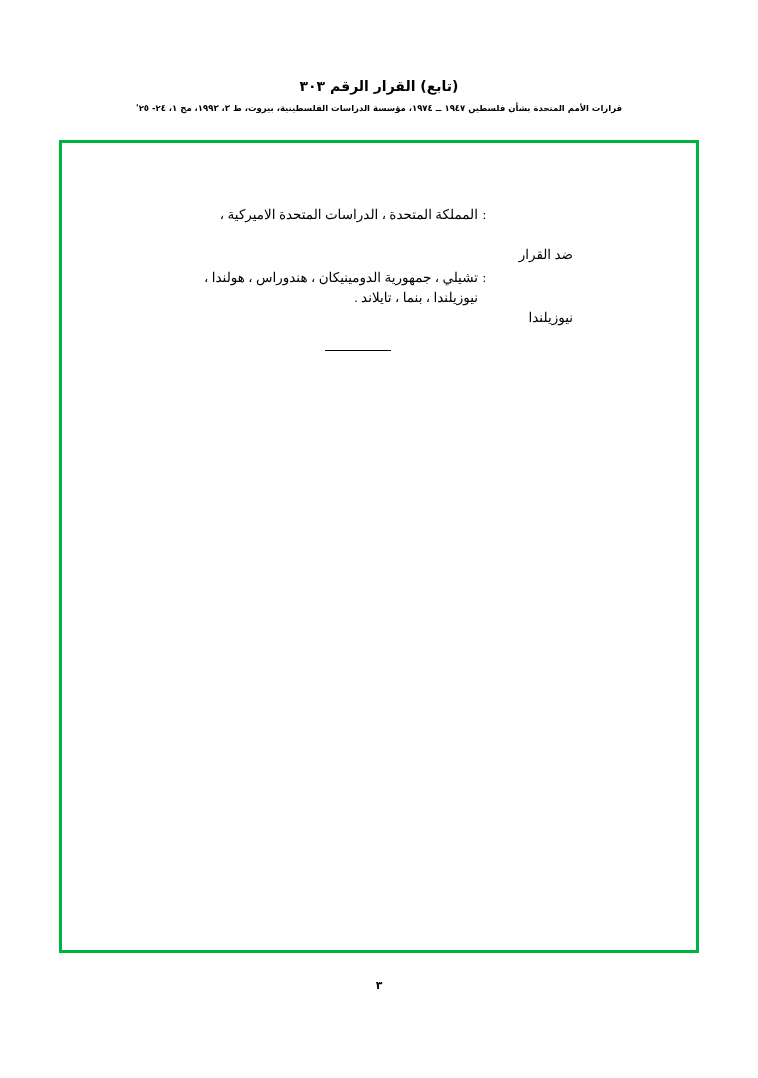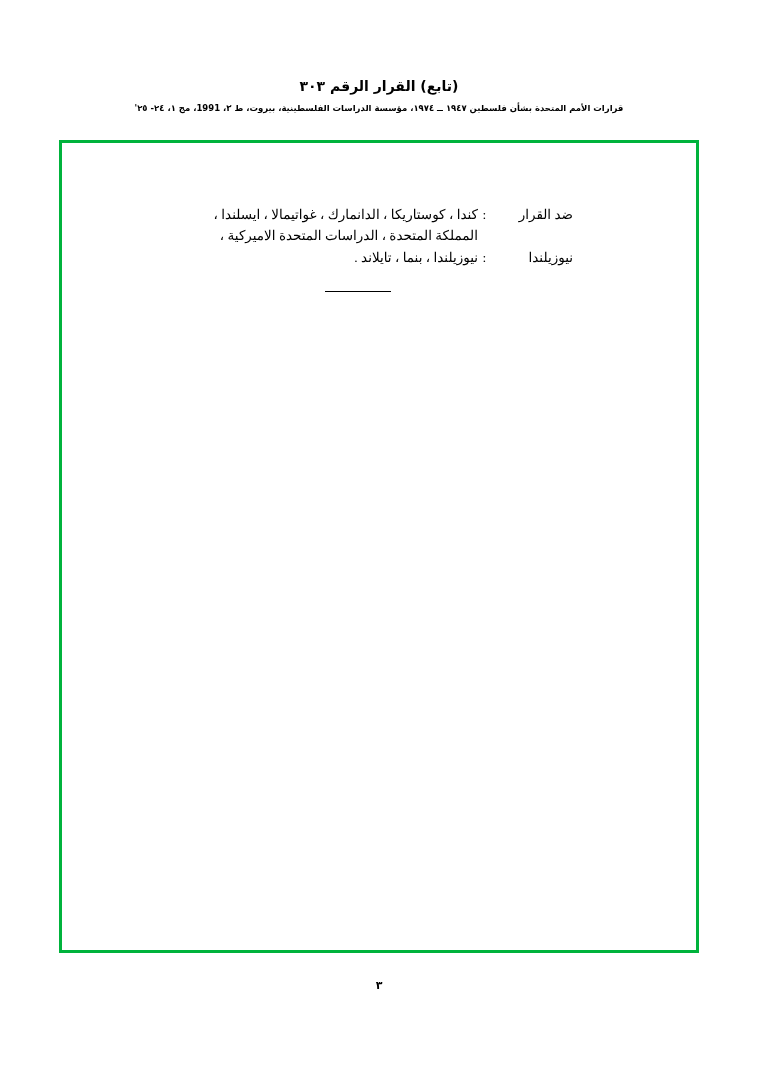--- a/index.html
+++ b/index.html
@@ -74,20 +74,21 @@
     align-items: flex-start;
     margin-bottom: 2px;
   }
   .entry-label {
     flex: 0 0 auto;
     width: 82px;
     text-align: right;
     font-size: 13.5px;
     line-height: 20.5px;
     white-space: nowrap;
+    margin-top: 40px;
   }
   .entry-colon {
     flex: 0 0 auto;
     width: 13px;
     text-align: center;
     font-size: 13.5px;
     line-height: 20.5px;
   }
   .entry-value {
     flex: 1 1 auto;
@@ -127,40 +128,40 @@
     font-size: 11px;
   }
 </style>
 </head>
 <body>
 
 <div class="page">
 
   <div class="header">
     <div class="header-title">(تابع) القرار الرقم ٣٠٣</div>
-    <div class="header-sub">قرارات الأمم المتحدة بشأن فلسطين ١٩٤٧ ــ ١٩٧٤، مؤسسة الدراسات الفلسطينية، بيروت، ط ٣، 1991، مج ١،  ٢٤- ٢٥'</div>
+    <div class="header-sub">قرارات الأمم المتحدة بشأن فلسطين ١٩٤٧ ــ ١٩٧٤، مؤسسة الدراسات الفلسطينية، بيروت، ط ٣، ١٩٩٣، مج ١،  ٢٤- ٢٥'</div>
   </div>
 
   <div class="frame">
 
     <div class="content">
 
       <div class="entry">
         <div class="entry-label">ضد القرار</div>
         <div class="entry-colon">:</div>
         <div class="entry-value">
-          <span class="ln">كندا ، كوستاريكا ، الدانمارك ، غواتيمالا ، ايسلندا ،</span>
           <span class="ln">المملكة المتحدة  ،  الدراسات المتحدة الاميركية  ،</span>
         </div>
       </div>
 
       <div class="entry">
         <div class="entry-label">نيوزيلندا</div>
         <div class="entry-colon">:</div>
         <div class="entry-value">
+          <span class="ln">تشيلي ، جمهورية الدومينيكان ، هندوراس ، هولندا ،</span>
           <span class="ln indent-end">نيوزيلندا ، بنما ، تايلاند .</span>
         </div>
       </div>
 
       <div class="rule-wrap">
         <span class="rule"></span>
       </div>
 
     </div>
 

